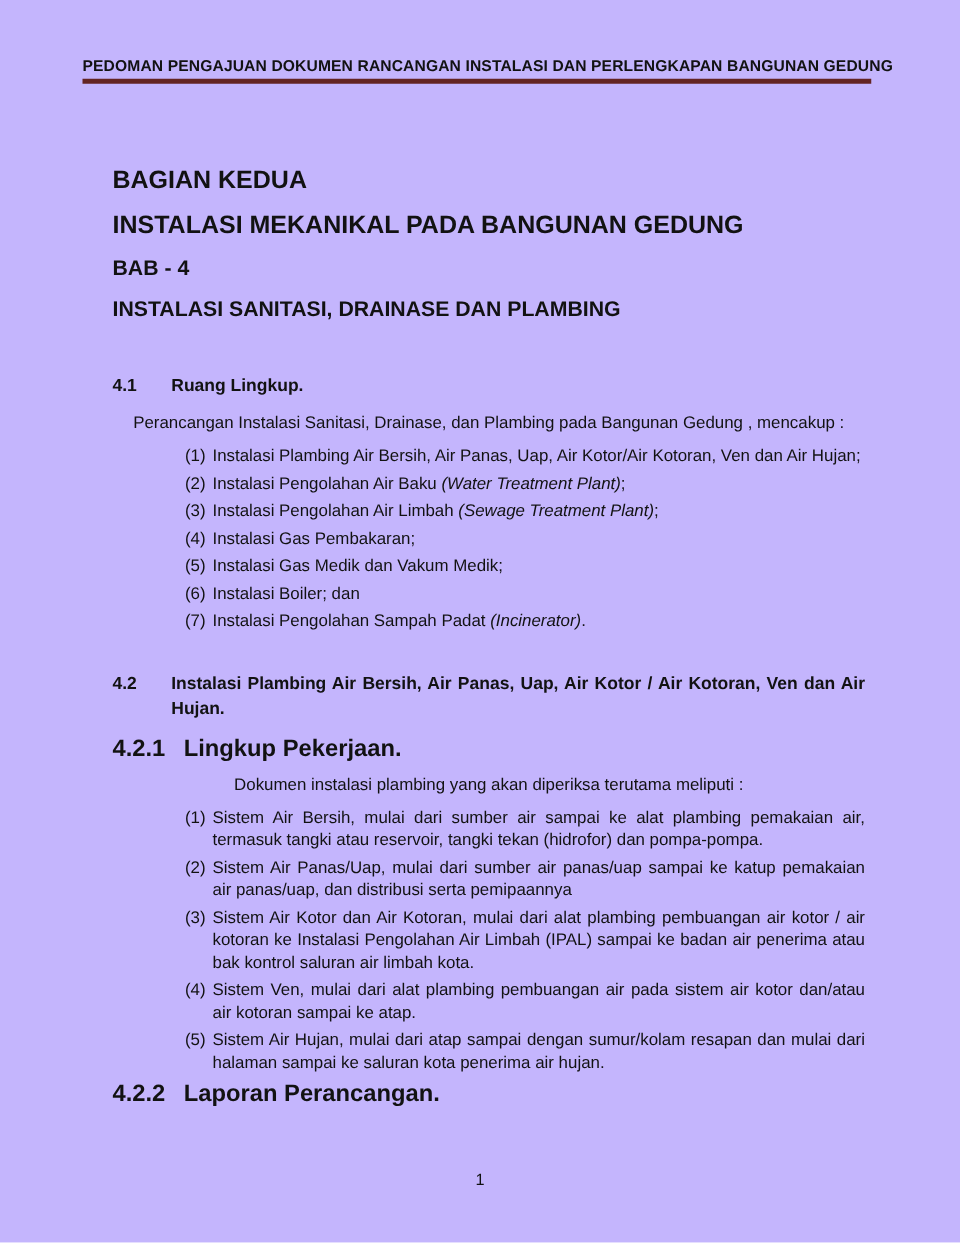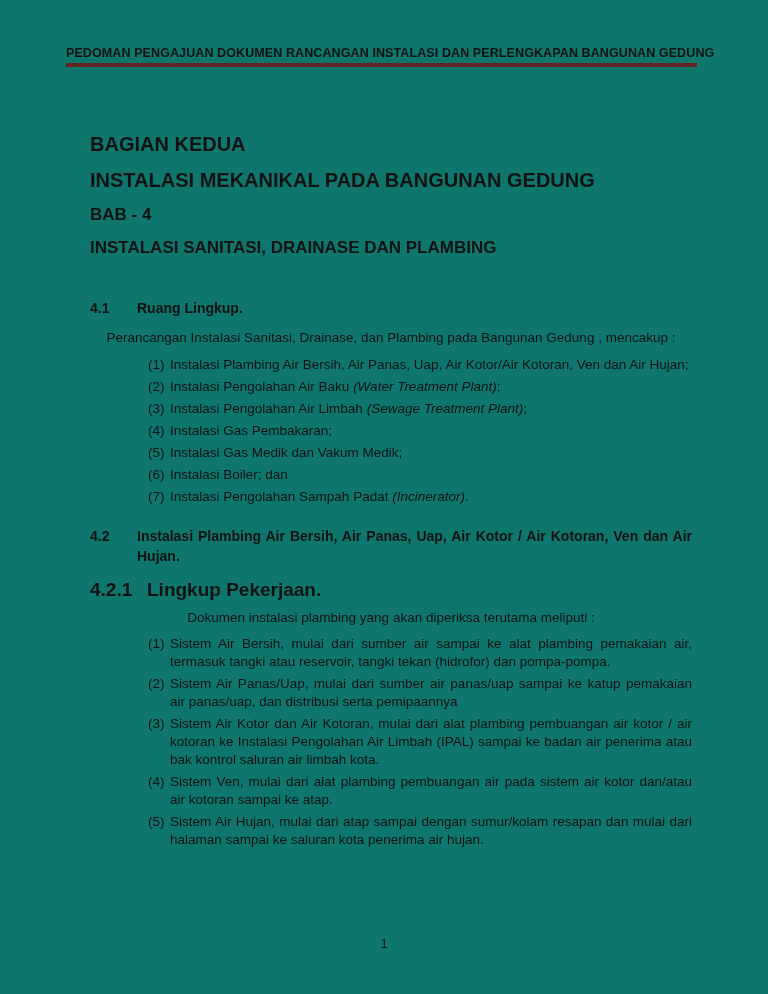--- a/index.html
+++ b/index.html
@@ -1,17 +1,17 @@
 <!DOCTYPE html>
 <html><head>
 <meta charset="utf-8">
 <style>
   html,body{margin:0;padding:0;background:#ffffff;}
   .page{
-    position:relative;width:768px;height:994px;background:#0f766e;overflow:hidden;
+    position:relative;width:768px;height:994px;background:#c4b5fd;overflow:hidden;
     font-family:"Liberation Sans","DejaVu Sans",sans-serif;color:#121212;
   }
   
   .running-header{position:absolute;left:66px;right:71px;top:46px;}
   .header-text{font-size:12.5px;font-weight:bold;text-align:center;letter-spacing:.1px;white-space:nowrap;}
   .header-rule{margin-top:3px;height:4px;background:#632423;}
   
   .title-block{position:absolute;left:90px;right:76px;top:133px;text-align:left;font-weight:bold;}
   .title-main{font-size:20px;line-height:23px;margin:0 0 13px 0;}
   .title-sub{font-size:17px;line-height:20px;margin:0 0 13px 0;}
@@ -21,21 +21,21 @@
   .sec-head .sec-num{width:47px;flex:none;}
   .sec-head .sec-title{flex:1;text-align:justify;}
   .sub-head{display:flex;font-weight:bold;font-size:19px;line-height:17px;}
   .sub-head .sub-num{width:57px;flex:none;}
   .para{margin:11px 0 0 0;text-align:center;}
   .list{margin-top:9px;margin-left:58px;}
   .li{display:flex;margin-bottom:4px;}
   .li-num{width:22px;flex:none;}
   .li-text{flex:1;text-align:justify;}
   .li-text .it{font-style:italic;margin-top:12px;}
-  .sec42{margin-top:20px;}
+  .sec42{margin-top:30px;}
   .sub-421{margin-top:15px;}
   .list-421{margin-top:8px;margin-left:58px;}
   .sub-422{margin-top:8px;}
   
   .page-number{position:absolute;left:0;right:0;top:936px;text-align:center;font-size:13px;}
 </style>
 </head>
 <body>
 
 <div class="page">
@@ -119,18 +119,22 @@
         <div class="li">
           <span class="li-num">(4)</span>
           <span class="li-text">Sistem Ven, mulai dari alat plambing pembuangan air pada sistem air kotor dan/atau air kotoran sampai ke atap.</span>
         </div>
         <div class="li">
           <span class="li-num">(5)</span>
           <span class="li-text">Sistem Air Hujan, mulai dari atap sampai dengan sumur/kolam resapan dan mulai dari halaman sampai ke saluran kota penerima air hujan.</span>
         </div>
       </div>
 
+      <div class="sub-head sub-422">
+        <span class="sub-num">4.2.2</span>
+        <span class="sub-title">Laporan Perancangan.</span>
+      </div>
     </div>
 
   </div>
 
   <div class="page-number">1</div>
 </div>
 
 </body></html>

